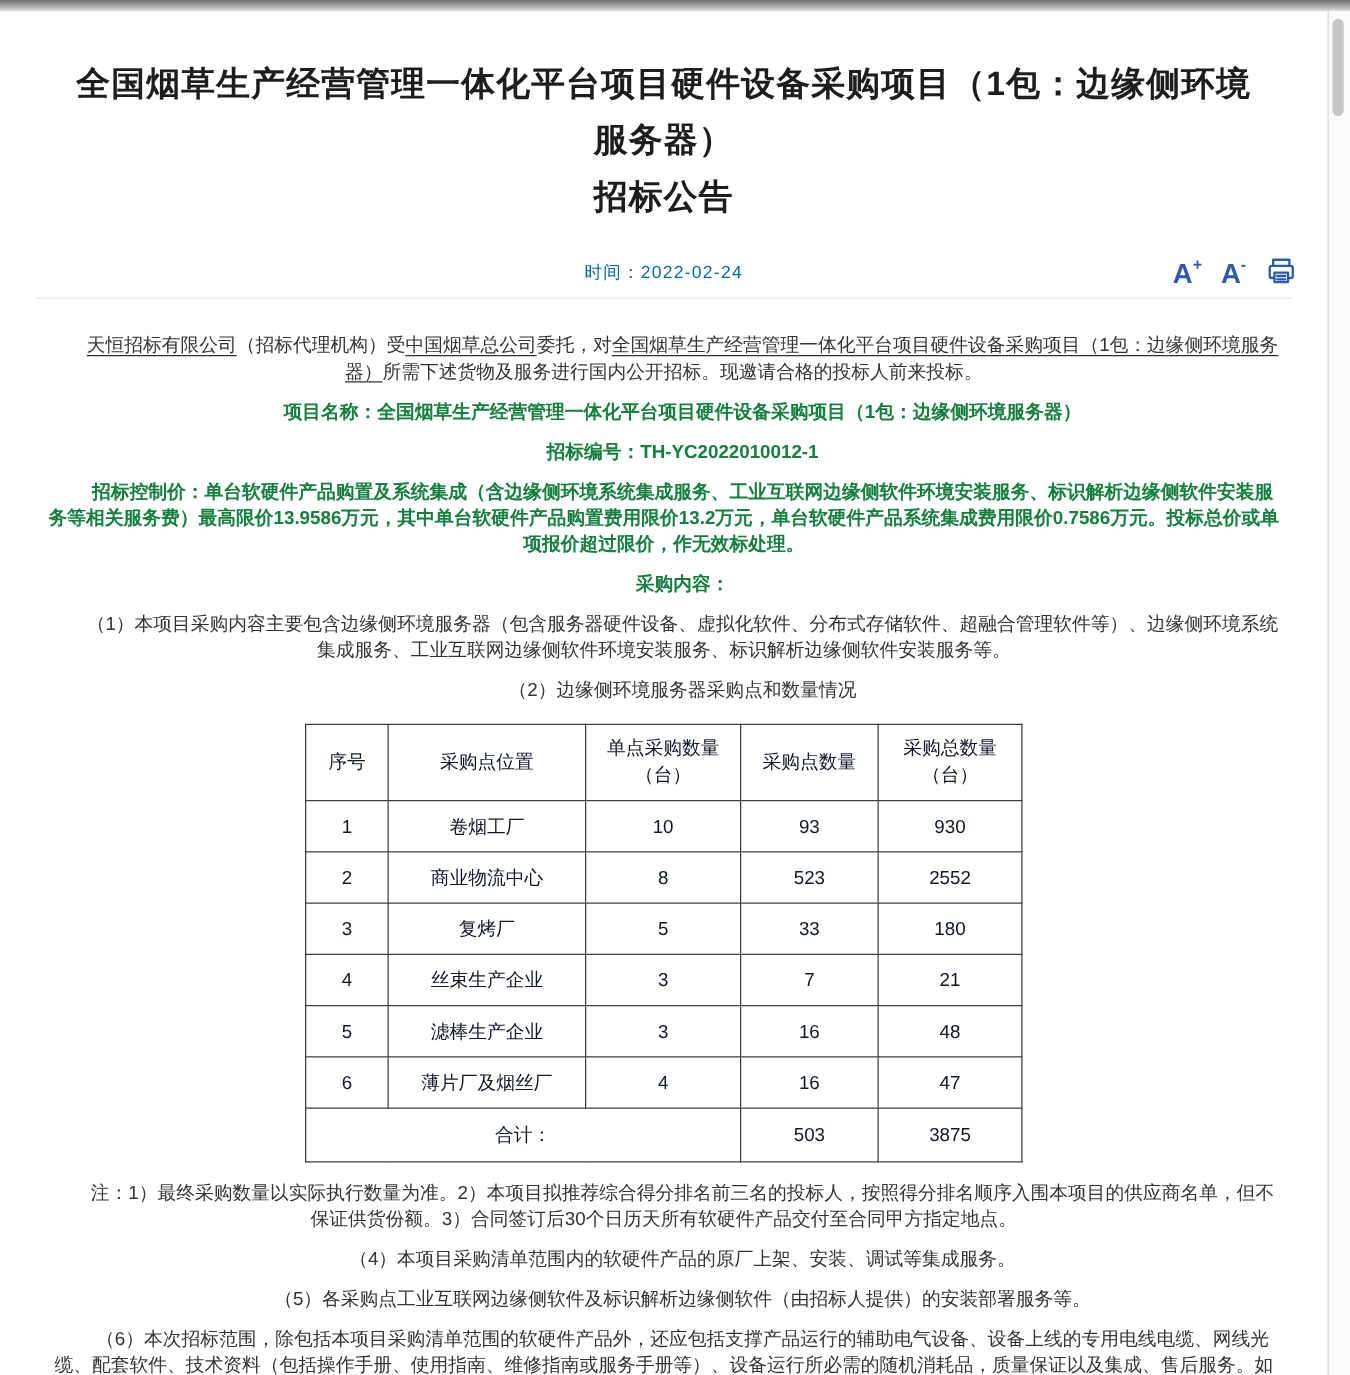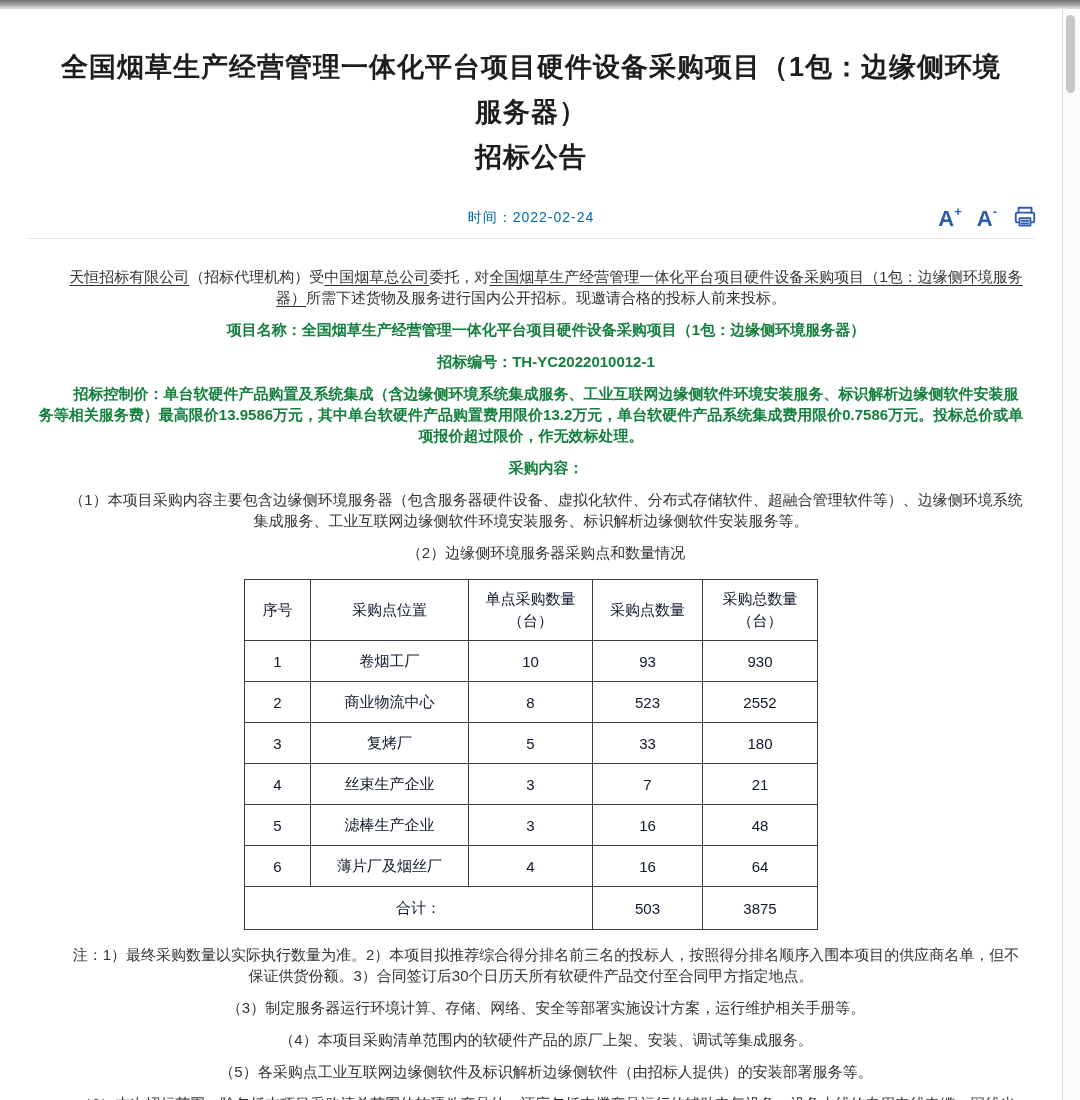--- a/index.html
+++ b/index.html
@@ -161,32 +161,31 @@
             <td>滤棒生产企业</td>
             <td>3</td>
             <td>16</td>
             <td>48</td>
           </tr>
           <tr>
             <td>6</td>
             <td>薄片厂及烟丝厂</td>
             <td>4</td>
             <td>16</td>
-            <td>64</td>
+            <td>47</td>
           </tr>
         </tbody>
       <tfoot>
           <tr id="proc-foot">
             <td colspan="3">合计：</td>
             <td>503</td>
             <td>3875</td>
           </tr>
         </tfoot>
     </table>
 
     <p>注：1）最终采购数量以实际执行数量为准。2）本项目拟推荐综合得分排名前三名的投标人，按照得分排名顺序入围本项目的供应商名单，但不保证供货份额。3）合同签订后30个日历天所有软硬件产品交付至合同甲方指定地点。</p>
-    <p>（3）制定服务器运行环境计算、存储、网络、安全等部署实施设计方案，运行维护相关手册等。</p>
     <p>（4）本项目采购清单范围内的软硬件产品的原厂上架、安装、调试等集成服务。</p>
     <p>（5）各采购点工业互联网边缘侧软件及标识解析边缘侧软件（由招标人提供）的安装部署服务等。</p>
     <p>（6）本次招标范围，除包括本项目采购清单范围的软硬件产品外，还应包括支撑产品运行的辅助电气设备、设备上线的专用电线电缆、网线光缆、配套软件、技术资料（包括操作手册、使用指南、维修指南或服务手册等）、设备运行所必需的随机消耗品，质量保证以及集成、售后服务。如果投标人在中标并签署合同后，在供货或集成时出现任何软、硬件遗漏，均由中标人提供。</p>
   </div>
 
 </div>
 
 </body></html>

